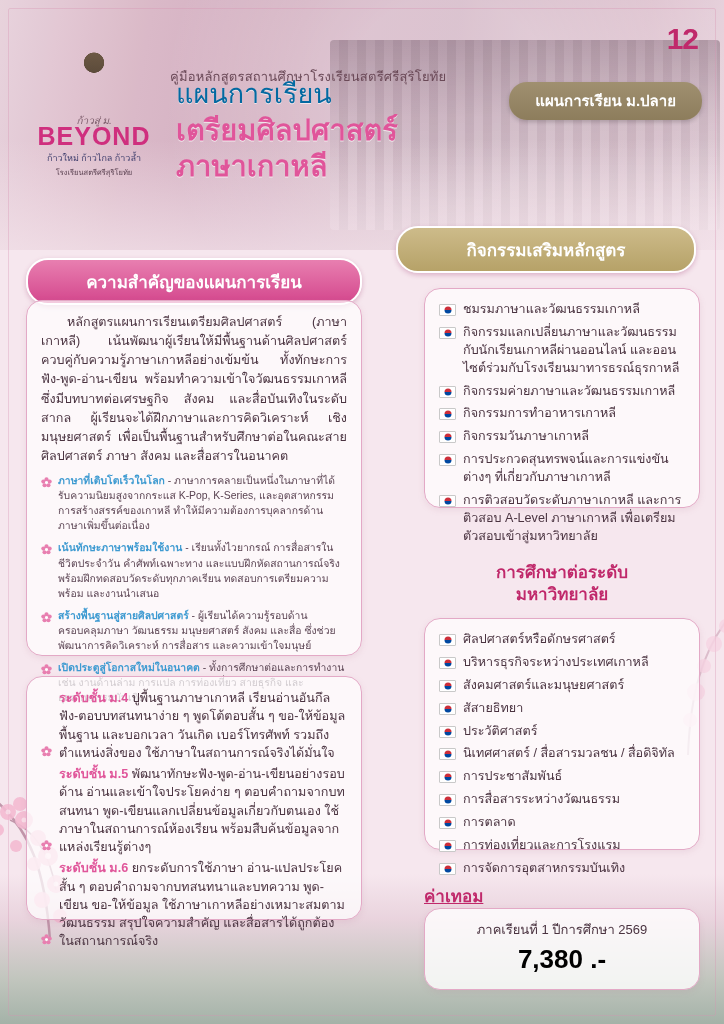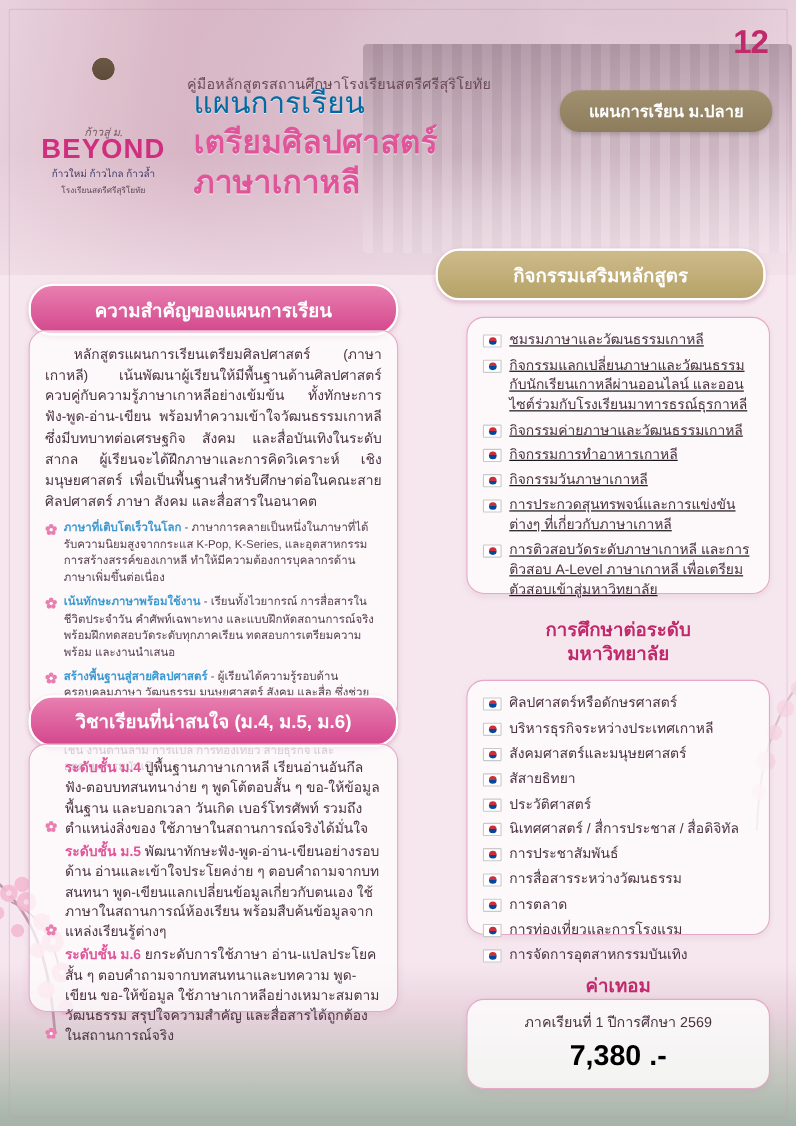--- a/index.html
+++ b/index.html
@@ -165,22 +165,22 @@
     font-size: 12.6px; color: #4a3340; line-height: 1.45;
   }
   .edu-head {
     position: absolute; text-align: center;
     font-size: 17px; font-weight: bold; color: #c0296b;
     line-height: 1.3;
     text-shadow: 0 1px 0 rgba(255,255,255,.7);
   }
   
   .fee-head {
-    position: absolute; right: 0; left: 0; text-align: center;
-    font-size: 17px; font-weight: bold; color: #c0296b;
+    position: absolute; right: 0; left: 0; text-align: left;
+    font-size: 17px; font-weight: bold; color: #c0296b; text-decoration: underline;
   }
   .fee-box {
     position: absolute;
     background: rgba(255,255,255,.8);
     border: 1.5px solid #e3a9c6;
     border-radius: 16px;
     text-align: center;
     padding: 10px 8px 12px;
     box-shadow: 0 2px 6px rgba(180,120,150,.15);
   }
@@ -320,21 +320,21 @@
               <circle cx="3.9" cy="9" r="2.3"></circle>
               <circle cx="2.6" cy="5" r="2.3"></circle>
             </g>
             <circle cx="6" cy="6" r="1.5" fill="#fff"></circle>
           </svg>
       </span>
       <span class="small"><span class="hl-title">เปิดประตูสู่โอกาสใหม่ในอนาคต</span><span class="hl-body"> - ทั้งการศึกษาต่อและการทำงาน เช่น งานด้านล่าม การแปล การท่องเที่ยว สายธุรกิจ และอุตสาหกรรมบันเทิง</span></span>
     </div>
   </div>
 
-  <div class="card" style="left:424px; top:288px; width:276px; height:252px;text-decoration:underline;">
+  <div class="card" style="left:424px; top:288px; width:276px; height:220px;">
     <div class="list-item">
       <span class="kr-flag">
           <span class="circ"></span>
         </span>
       <span>ชมรมภาษาและวัฒนธรรมเกาหลี</span>
     </div>
     <div class="list-item">
       <span class="kr-flag">
           <span class="circ"></span>
         </span>
@@ -370,21 +370,20 @@
         </span>
       <span>การติวสอบวัดระดับภาษาเกาหลี และการติวสอบ A-Level ภาษาเกาหลี เพื่อเตรียมตัวสอบเข้าสู่มหาวิทยาลัย</span>
     </div>
   </div>
 
   <div class="edu-head" style="left:424px; top:562px; width:276px;">
     <div>การศึกษาต่อระดับ</div>
     <div>มหาวิทยาลัย</div>
   </div>
 
-  <div class="sec-head" style="left:26px; top:632px; width:336px;">วิชาเรียนที่น่าสนใจ (ม.4, ม.5, ม.6)</div>
 
   <div class="card" style="left:26px; top:676px; width:336px; height:244px;">
     <div class="subj-item">
       <span class="bullet-flower" style="margin-top:3px">
         <svg width="11" height="11" viewBox="0 0 12 12">
             <g fill="#e87fb0">
               <circle cx="6" cy="2.6" r="2.3"></circle>
               <circle cx="9.4" cy="5" r="2.3"></circle>
               <circle cx="8.1" cy="9" r="2.3"></circle>
               <circle cx="3.9" cy="9" r="2.3"></circle>
@@ -455,21 +454,21 @@
     <div class="list-item">
       <span class="kr-flag">
           <span class="circ"></span>
         </span>
       <span>ประวัติศาสตร์</span>
     </div>
     <div class="list-item">
       <span class="kr-flag">
           <span class="circ"></span>
         </span>
-      <span>นิเทศศาสตร์ / สื่การประชาส / สื่อดิจิทัล</span>
+      <span>นิเทศศาสตร์ / สื่อสารมวลชน / สื่อดิจิทัล</span>
     </div>
     <div class="list-item">
       <span class="kr-flag">
           <span class="circ"></span>
         </span>
       <span>การประชาสัมพันธ์</span>
     </div>
     <div class="list-item">
       <span class="kr-flag">
           <span class="circ"></span>

